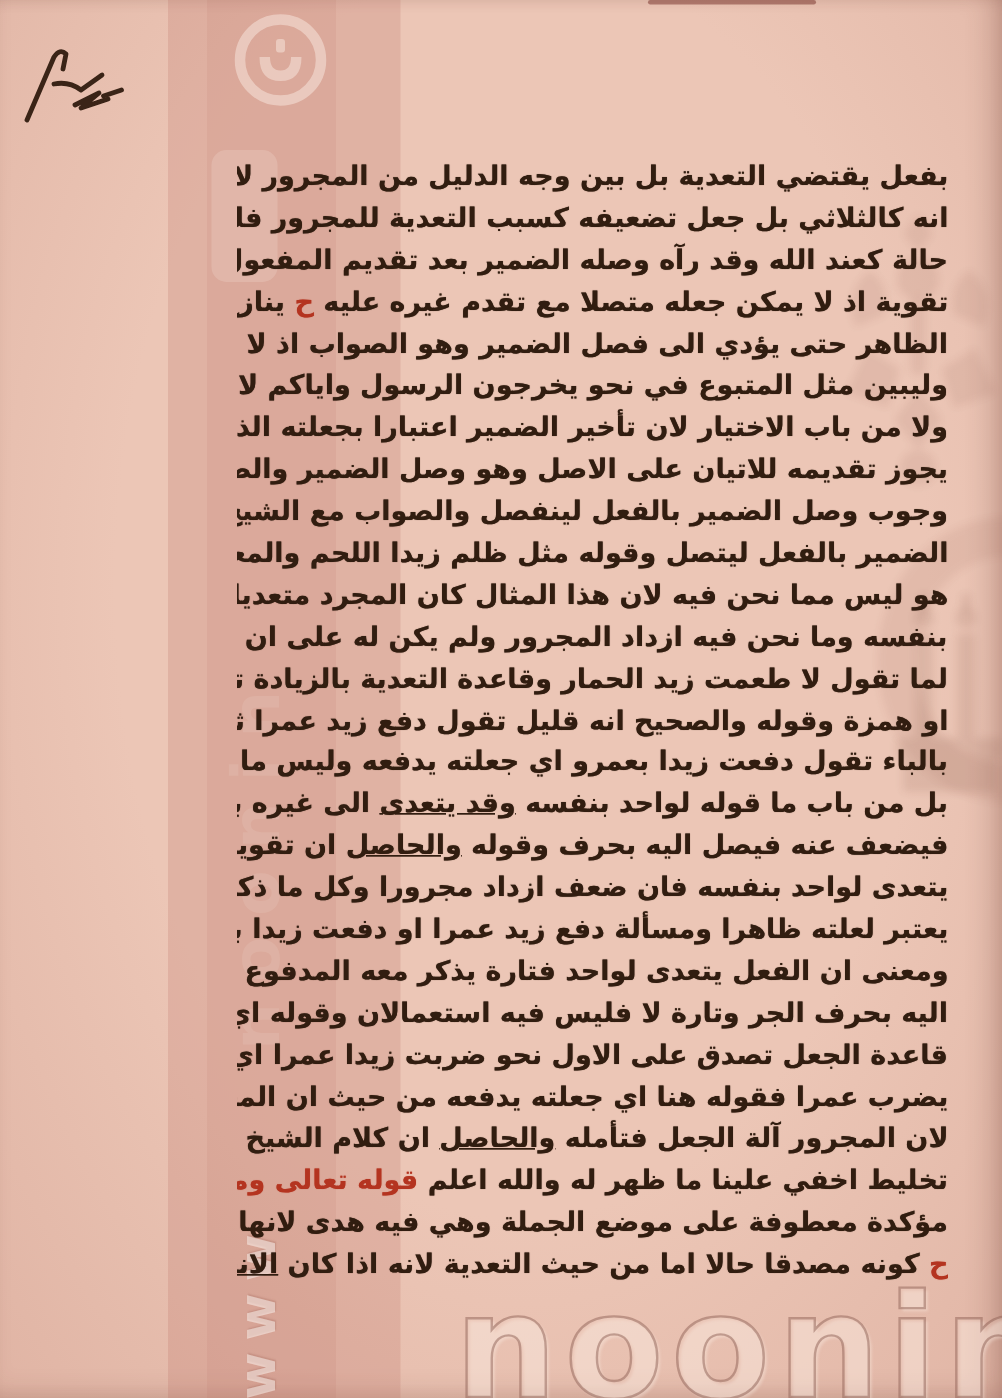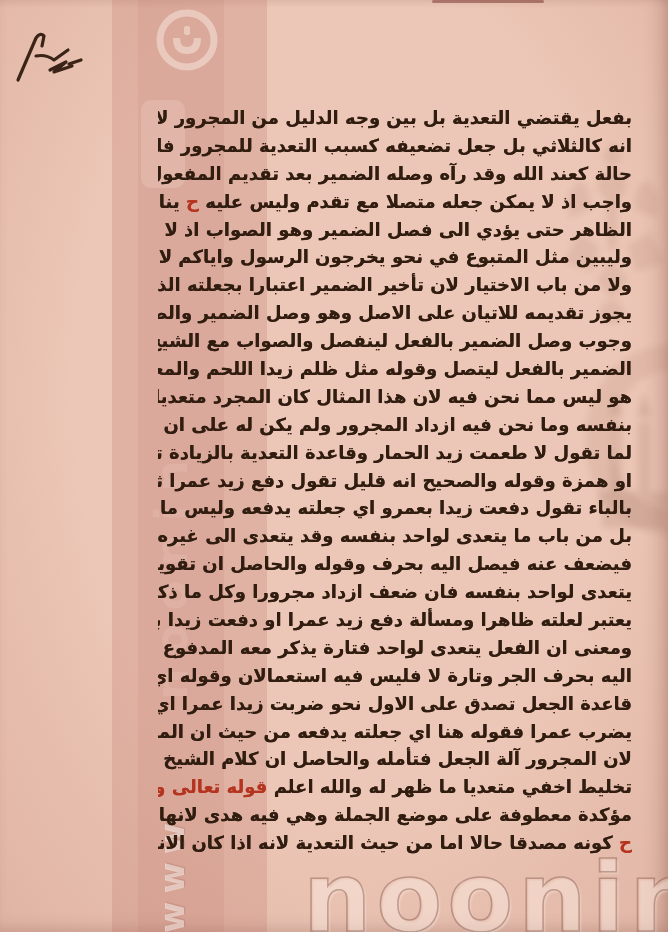--- a/index.html
+++ b/index.html
@@ -42,21 +42,21 @@
   .orn-towers{left:598px;top:388px;width:70px;height:140px;}
   
   .folio-mark{position:absolute;left:6px;top:22px;width:86px;height:64px;}
   
   .manuscript{position:absolute;left:158px;top:104px;width:474px;height:768px;
               direction:rtl;text-align:right;color:var(--ink);}
   .m-line{height:27.9px;line-height:27.9px;font-size:18px;font-weight:600;
           white-space:nowrap;overflow:hidden;
           text-shadow:0 0 .5px rgba(49,29,16,.85);}
   .rubric{color:var(--rubric);text-shadow:0 0 .5px rgba(180,52,32,.8);}
-  .overlined{border-top:2.5px solid var(--rubric);padding-top:19px;}
+  .overlined{border-top:2.5px solid var(--rubric);padding-top:19px;text-decoration:underline;}
   
   .noonin-wm{position:absolute;left:303px;top:842px;width:420px;height:100px;
              font-size:96px;font-weight:bold;letter-spacing:5px;
              color:rgba(248,232,220,0.16);
              -webkit-text-stroke:1.6px rgba(134,86,76,0.45);
              text-shadow:2px 2px 2px rgba(255,244,236,0.35);
              white-space:nowrap;}
 </style>
 </head>
 <body>
@@ -110,41 +110,41 @@
       <path d="M30 34 q10 -2 18 4 l14 -10"></path>
       <path d="M44 48 l16 -8 -12 10 18 -6"></path>
       <path d="M63 42 l12 -4"></path>
     </g>
   </svg>
 
   <div class="manuscript">
       <div class="m-line"><span class="">بفعل يقتضي التعدية بل بين وجه الدليل من المجرور لا غير وليس فيه</span></div>
       <div class="m-line"><span class="">انه كالثلاثي بل جعل تضعيفه كسبب التعدية للمجرور فلم يبق على</span></div>
       <div class="m-line"><span class="">حالة كعند الله وقد رآه وصله الضمير بعد تقديم المفعول المجرور</span></div>
-      <div class="m-line"><span class="">واجب اذ لا يمكن جعله متصلا مع تقدم وليس عليه</span> <span class="rubric">ح</span> <span class="">ينازع في تقديم</span></div>
+      <div class="m-line"><span class="">تقوية اذ لا يمكن جعله متصلا مع تقدم غيره عليه</span> <span class="rubric">ح</span> <span class="">ينازع في تقديم</span></div>
       <div class="m-line"><span class="">الظاهر حتى يؤدي الى فصل الضمير وهو الصواب اذ لا موجب لتقديم الظاهر</span></div>
       <div class="m-line"><span class="">وليبين مثل المتبوع في نحو يخرجون الرسول واياكم لان المتبوع واجب التقديم</span></div>
       <div class="m-line"><span class="">ولا من باب الاختيار لان تأخير الضمير اعتبارا بجعلته الذي كان هو خبرا</span></div>
       <div class="m-line"><span class="">يجوز تقديمه للاتيان على الاصل وهو وصل الضمير والصواب مع الشيخ</span></div>
       <div class="m-line"><span class="">وجوب وصل الضمير بالفعل لينفصل والصواب مع الشيخ وجوب وصل</span></div>
       <div class="m-line"><span class="">الضمير بالفعل ليتصل وقوله مثل ظلم زيدا اللحم والمعنى زيد ابا اللحم</span></div>
       <div class="m-line"><span class="">هو ليس مما نحن فيه لان هذا المثال كان المجرد متعديا الى هذا المجرور</span></div>
       <div class="m-line"><span class="">بنفسه وما نحن فيه ازداد المجرور ولم يكن له على ان الظاهر عدم الاحتياج</span></div>
       <div class="m-line"><span class="">لما تقول لا طعمت زيد الحمار وقاعدة التعدية بالزيادة تضعيفا</span></div>
       <div class="m-line"><span class="">او همزة وقوله والصحيح انه قليل تقول دفع زيد عمرا ثم تعديه</span></div>
       <div class="m-line"><span class="">بالباء تقول دفعت زيدا بعمرو اي جعلته يدفعه وليس ما نحن فيه</span></div>
-      <div class="m-line"><span class="">بل من باب ما يتعدى لواحد بنفسه</span> <span class="overlined">وقد يتعدى</span> <span class="">الى غيره بنفسه</span></div>
+      <div class="m-line"><span class="">بل من باب ما قوله لواحد بنفسه</span> <span class="overlined">وقد يتعدى</span> <span class="">الى غيره بنفسه</span></div>
       <div class="m-line"><span class="">فيضعف عنه فيصل اليه بحرف وقوله</span> <span class="overlined">والحاصل</span> <span class="">ان تقوية الثلاثي</span></div>
       <div class="m-line"><span class="">يتعدى لواحد بنفسه فان ضعف ازداد مجرورا وكل ما ذكره</span>  </div>
       <div class="m-line"><span class="">يعتبر لعلته ظاهرا ومسألة دفع زيد عمرا او دفعت زيدا بعمرو واحدة</span></div>
       <div class="m-line"><span class="">ومعنى ان الفعل يتعدى لواحد فتارة يذكر معه المدفوع به فيتعدى</span></div>
       <div class="m-line"><span class="">اليه بحرف الجر وتارة لا فليس فيه استعمالان وقوله اي جعلته</span></div>
       <div class="m-line"><span class="">قاعدة الجعل تصدق على الاول نحو ضربت زيدا عمرا اي جعلت زيدا</span></div>
       <div class="m-line"><span class="">يضرب عمرا فقوله هنا اي جعلته يدفعه من حيث ان المعنى كذلك</span></div>
       <div class="m-line"><span class="">لان المجرور آلة الجعل فتأمله</span> <span class="overlined">والحاصل</span> <span class="">ان كلام الشيخ هنا فيه</span></div>
-      <div class="m-line"><span class="">تخليط اخفي متعديا ما ظهر له والله اعلم</span> <span class="rubric">قوله تعالى ومصدقا ع</span> </div>
+      <div class="m-line"><span class="">تخليط اخفي علينا ما ظهر له والله اعلم</span> <span class="rubric">قوله تعالى ومصدقا ع</span> </div>
       <div class="m-line"><span class="">مؤكدة معطوفة على موضع الجملة وهي فيه هدى لانها في موضع الحال</span></div>
       <div class="m-line"><span class="rubric">ح</span> <span class="">كونه مصدقا حالا اما من حيث التعدية لانه اذا كان</span> <span class="overlined">الانجيل</span></div>
     </div>
 
   <div class="noonin-wm">noonin</div>
 
 </div>
 
 </body></html>

